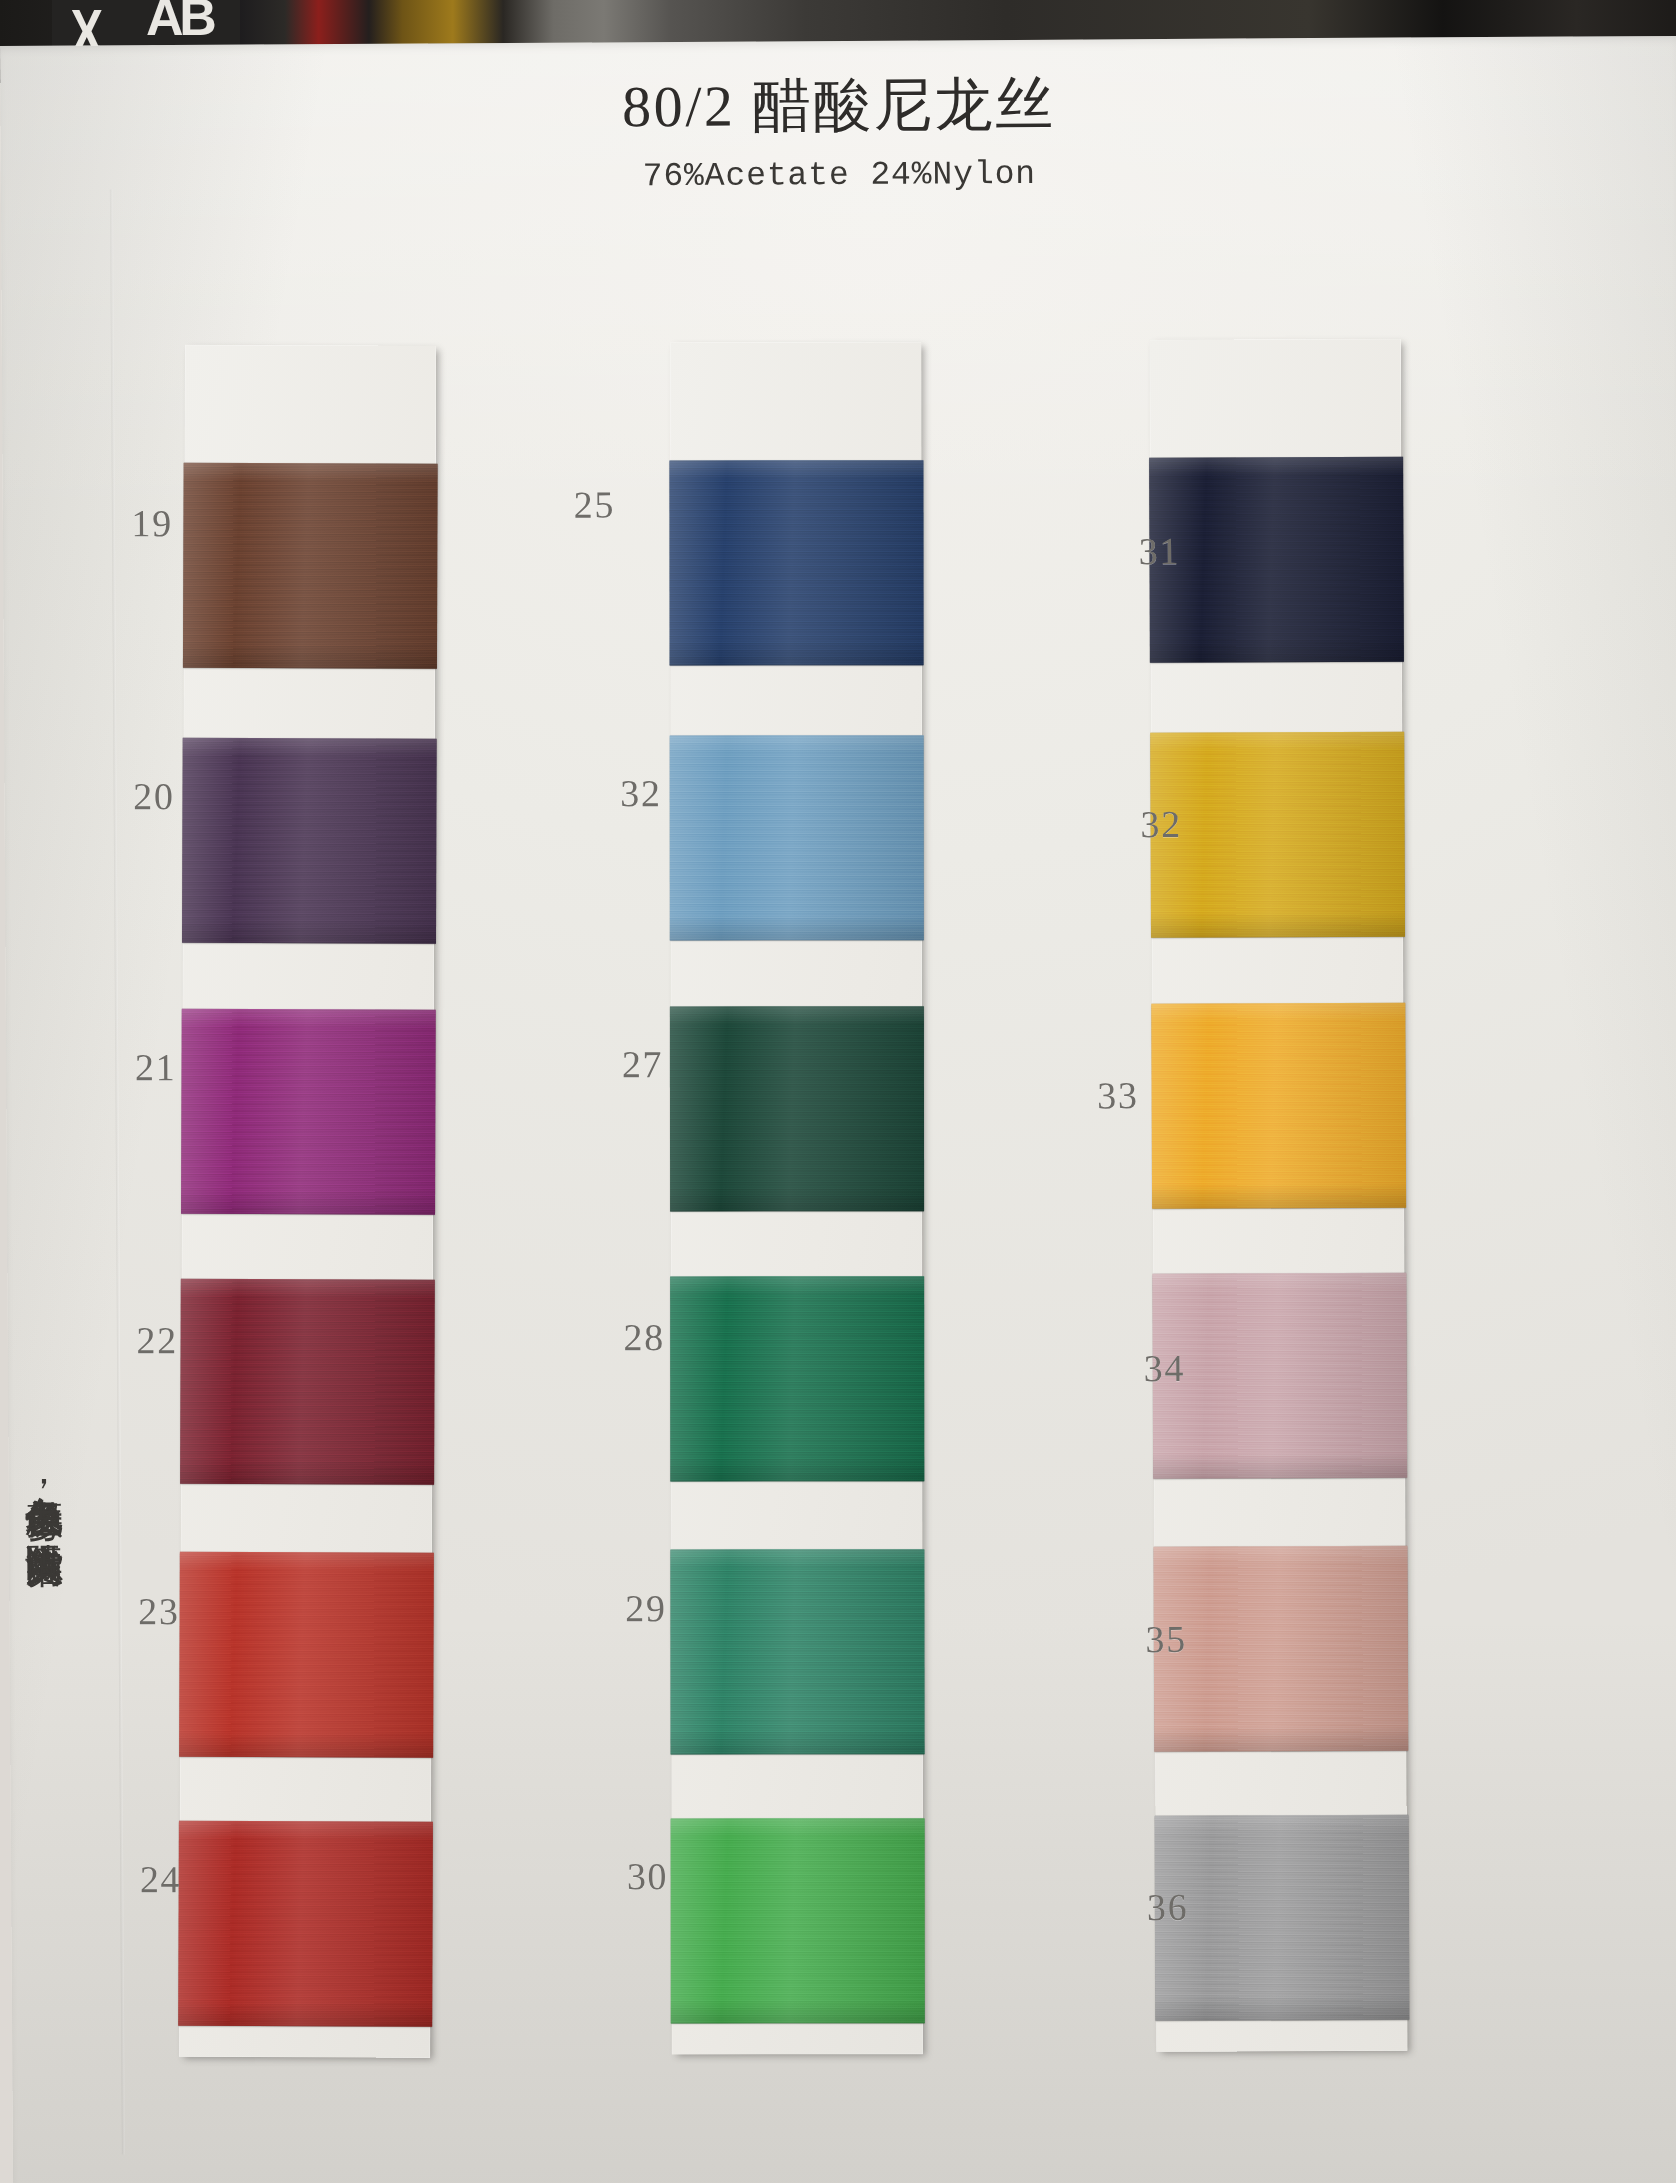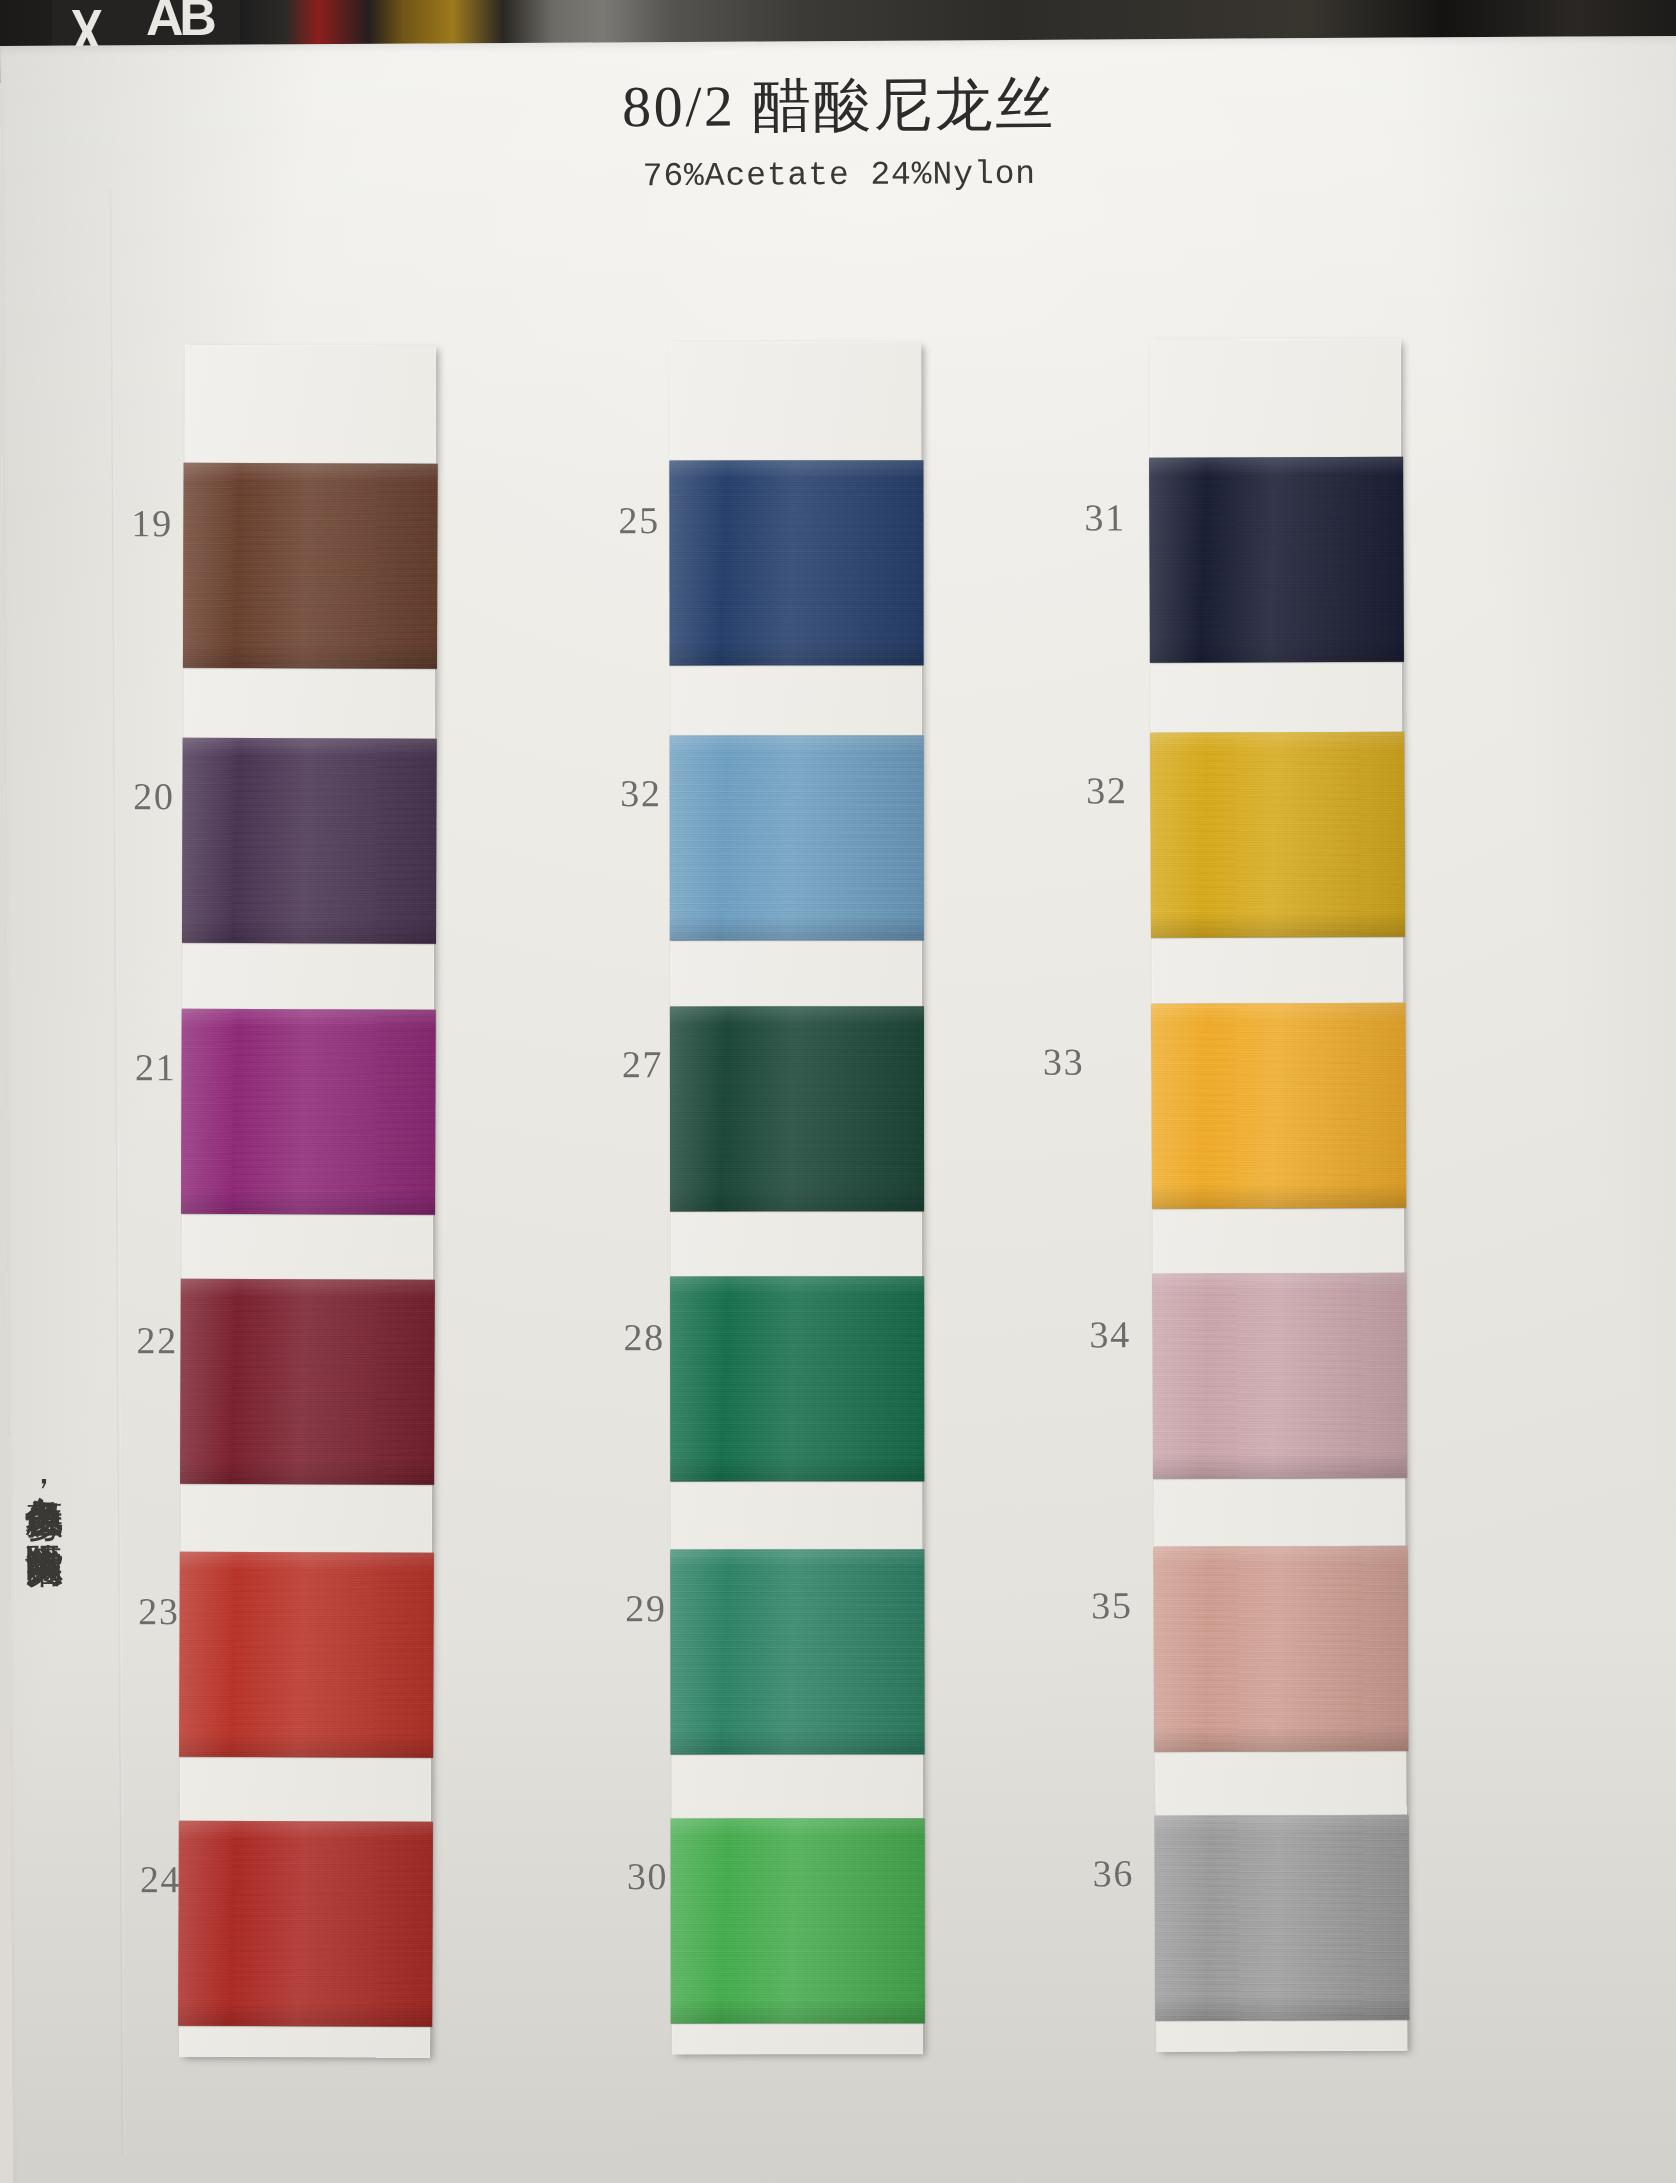--- a/index.html
+++ b/index.html
@@ -188,21 +188,21 @@
     text-align: right;
     font-size: 38px;
     color: #6e6c68;
     font-family: "Liberation Serif", "DejaVu Serif", serif;
     letter-spacing: 1.7px;
     z-index: 4;
     text-shadow: 0 0.4px 0 rgba(255,255,255,.55);
   }
   .lab-col-0 { left:  39px; }
   .lab-col-1 { left: 526px; }
-  .lab-col-2 { left: 992px; }
+  .lab-col-2 { left: 1046px; margin-top: 34px; }
 </style>
 </head>
 <body>
 
 <div id="backdrop-strip">
   <div id="backdrop-box">
     <span class="bd-glyph" id="bd-x">X</span>
     <span class="bd-glyph" id="bd-ab">AB</span>
     <span class="bd-glyph" id="bd-sa">SA</span>
     <span class="bd-glyph" id="bd-cn">封口</span>
@@ -247,21 +247,21 @@
       <div class="swatch" title="dusty-rose" style="top: 1207px; height: 205px; background: rgb(206, 157, 145);"></div>
       <div class="swatch" title="medium-grey" style="top: 1476px; height: 205px; background: rgb(155, 155, 156);"></div>
     </div>
 
 <div class="swatch-label lab-col-0" style="top: 456px;">19</div>
     <div class="swatch-label lab-col-0" style="top: 729px;">20</div>
     <div class="swatch-label lab-col-0" style="top: 1000px;">21</div>
     <div class="swatch-label lab-col-0" style="top: 1273px;">22</div>
     <div class="swatch-label lab-col-0" style="top: 1544px;">23</div>
     <div class="swatch-label lab-col-0" style="top: 1812px;">24</div>
-    <div class="swatch-label lab-col-1" style="top: 456px;">25</div>
+    <div class="swatch-label lab-col-1" style="top: 440px; text-align: center;">25</div>
     <div class="swatch-label lab-col-1" style="top: 729px;">32</div>
     <div class="swatch-label lab-col-1" style="top: 1000px;">27</div>
     <div class="swatch-label lab-col-1" style="top: 1273px; text-align: right;">28</div>
     <div class="swatch-label lab-col-1" style="top: 1544px;">29</div>
     <div class="swatch-label lab-col-1" style="top: 1812px;">30</div>
     <div class="swatch-label lab-col-2" style="top: 456px;">31</div>
     <div class="swatch-label lab-col-2" style="top: 729px;">32</div>
     <div class="swatch-label lab-col-2" style="top: 1000px; text-align: center;">33</div>
     <div class="swatch-label lab-col-2" style="top: 1273px;">34</div>
     <div class="swatch-label lab-col-2" style="top: 1544px;">35</div>

